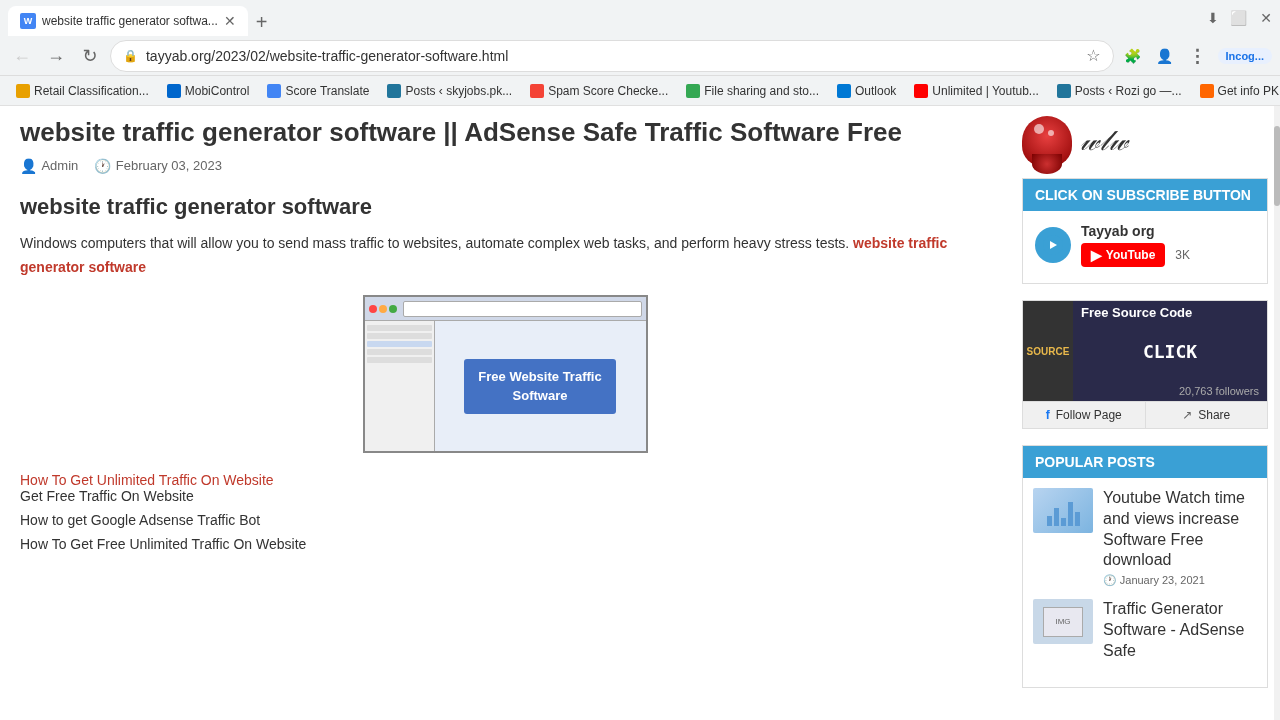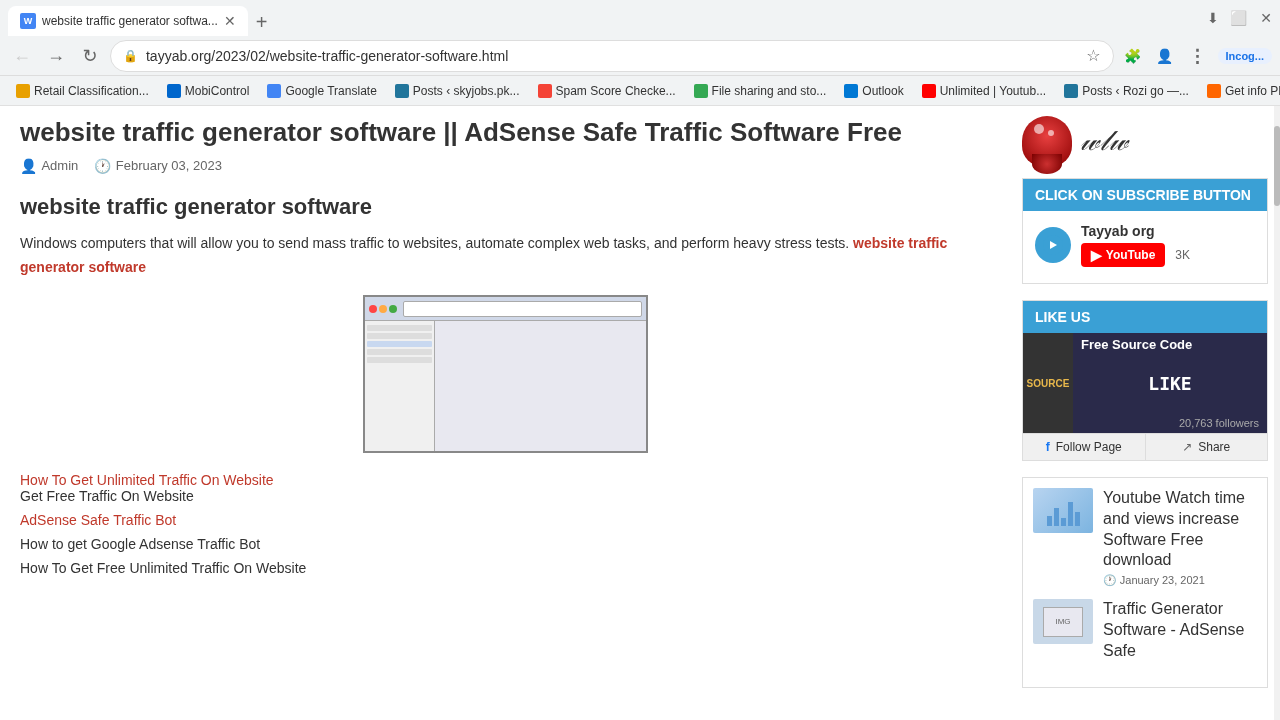--- a/index.html
+++ b/index.html
@@ -139,21 +139,21 @@
     <div class="bookmark-item">
       <div class="bk-icon" style="background:#e8a000;"></div>
       <span>Retail Classification...</span>
     </div>
     <div class="bookmark-item">
       <div class="bk-icon" style="background:#0066cc;"></div>
       <span>MobiControl</span>
     </div>
     <div class="bookmark-item">
       <div class="bk-icon" style="background:#4285f4;"></div>
-      <span>Google Translate</span>
+      <span>Score Translate</span>
     </div>
     <div class="bookmark-item">
       <div class="bk-icon" style="background:#21759b;"></div>
       <span>Posts ‹ skyjobs.pk...</span>
     </div>
     <div class="bookmark-item">
       <div class="bk-icon" style="background:#f44336;"></div>
       <span>Spam Score Checke...</span>
     </div>
     <div class="bookmark-item">
@@ -214,28 +214,33 @@
           <div style="flex:1;background:#fff;height:16px;border:1px solid #aaa;margin-left:4px;border-radius:2px;"></div>
         </div>
         <div style="display:flex;height:calc(100% - 24px);">
           <div style="width:70px;background:#f0f0f0;border-right:1px solid #aaa;padding:4px 2px;">
             <div style="height:6px;background:#ddd;margin-bottom:2px;border-radius:1px;"></div>
             <div style="height:6px;background:#ddd;margin-bottom:2px;border-radius:1px;"></div>
             <div style="height:6px;background:#c8d8f0;margin-bottom:2px;border-radius:1px;"></div>
             <div style="height:6px;background:#ddd;margin-bottom:2px;border-radius:1px;"></div>
             <div style="height:6px;background:#ddd;margin-bottom:2px;border-radius:1px;"></div>
           </div>
+          <div style="flex:1;display:flex;align-items:center;justify-content:center;background:#e8eef8;">
+            <div class="img-banner" style="background:#4472c4;color:#fff;font-weight:bold;font-size:13px;padding:8px 14px;text-align:center;line-height:1.5;border-radius:3px;">
+              <span>Free Website Traffic</span><br>
+              <span>Software</span>
+            </div>
+          </div>
         </div>
       </div>
     </div>
 
     <div class="related-links">
       <a class="link-title" href="#">How To Get Unlimited Traffic On Website</a>
       <div class="link-plain">Get Free Traffic On Website</div>
-      <a class="link-title" href="#" style="display:block;margin-bottom:8px;">AdSense Safe Traffic Bot</a>
       <div class="link-plain">How to get Google Adsense Traffic Bot</div>
       <div class="link-plain">How To Get Free Unlimited Traffic On Website</div>
     </div>
   </div>
 
   <div class="sidebar">
 
     <div class="logo-area">
 
       <div style="display:flex;gap:8px;align-items:center;">
@@ -266,50 +271,50 @@
                 <span>YouTube</span>
               </div>
               <span class="sub-count">3K</span>
             </div>
           </div>
         </div>
       </div>
     </div>
 
     <div class="sidebar-box">
-      <div class="sidebar-box-header">LIKE US</div>
       <div>
 
         <div class="like-us-img">
           <div class="like-us-img-inner">
             <div class="source-logo">
               <span class="source-text">SOURCE</span>
             </div>
             <div class="code-img">
-              <span class="code-text">LIKE</span>
+              <span class="code-text">CLICK</span>
               <div style="position:absolute;bottom:4px;right:8px;color:#aaa;font-size:11px;">20,763 followers</div>
             </div>
             <div style="position:absolute;top:4px;left:58px;color:#fff;font-size:13px;font-weight:bold;">Free Source Code</div>
           </div>
         </div>
 
         <div class="like-actions">
           <button class="like-btn">
             <span class="fb-icon">f</span>
             <span>Follow Page</span>
           </button>
           <button class="share-btn">
             <span class="share-icon">↗</span>
             <span>Share</span>
           </button>
         </div>
       </div>
     </div>
 
     <div class="sidebar-box">
+      <div class="sidebar-box-header">POPULAR POSTS</div>
       <div style="padding:10px;">
 
         <div class="popular-post-item">
           <div class="popular-post-thumb blue-chart" style="display:flex;align-items:center;justify-content:center;">
             <div style="display:flex;align-items:flex-end;gap:2px;height:30px;">
               <div style="width:5px;height:10px;background:#5b9bd5;"></div>
               <div style="width:5px;height:18px;background:#5b9bd5;"></div>
               <div style="width:5px;height:8px;background:#5b9bd5;"></div>
               <div style="width:5px;height:24px;background:#5b9bd5;"></div>
               <div style="width:5px;height:14px;background:#5b9bd5;"></div>

